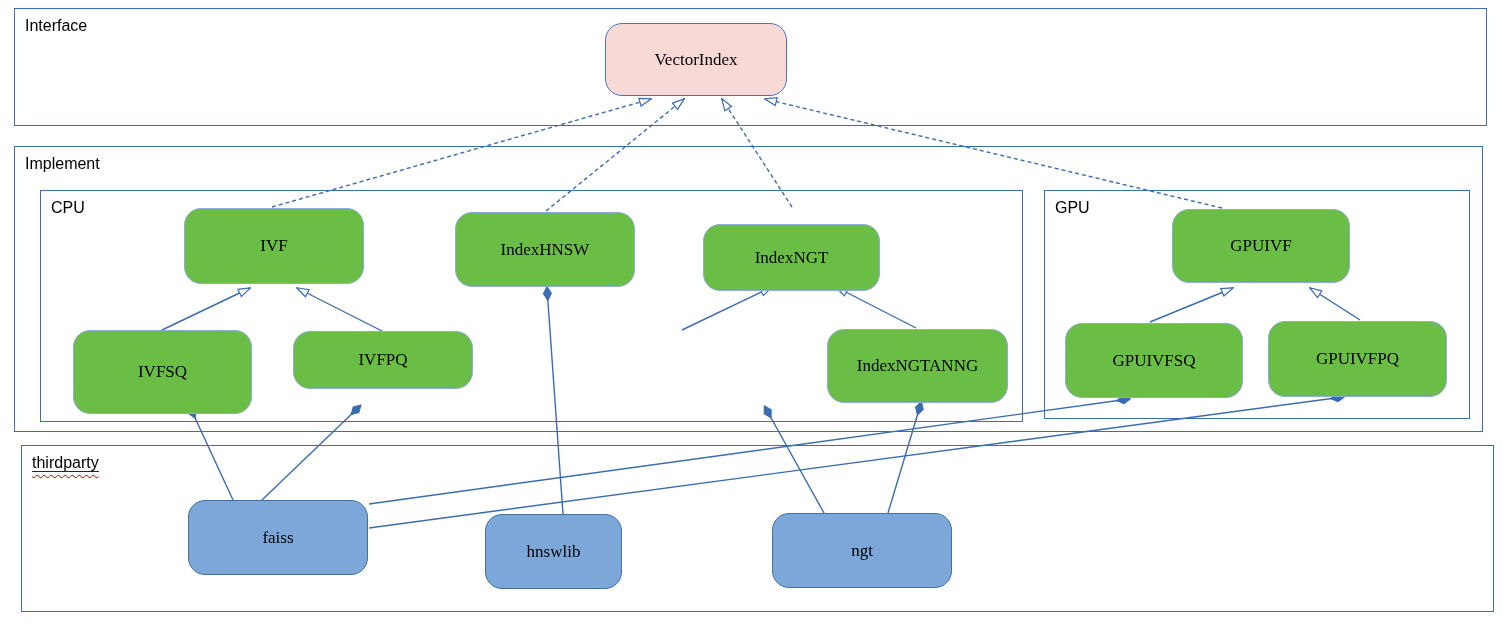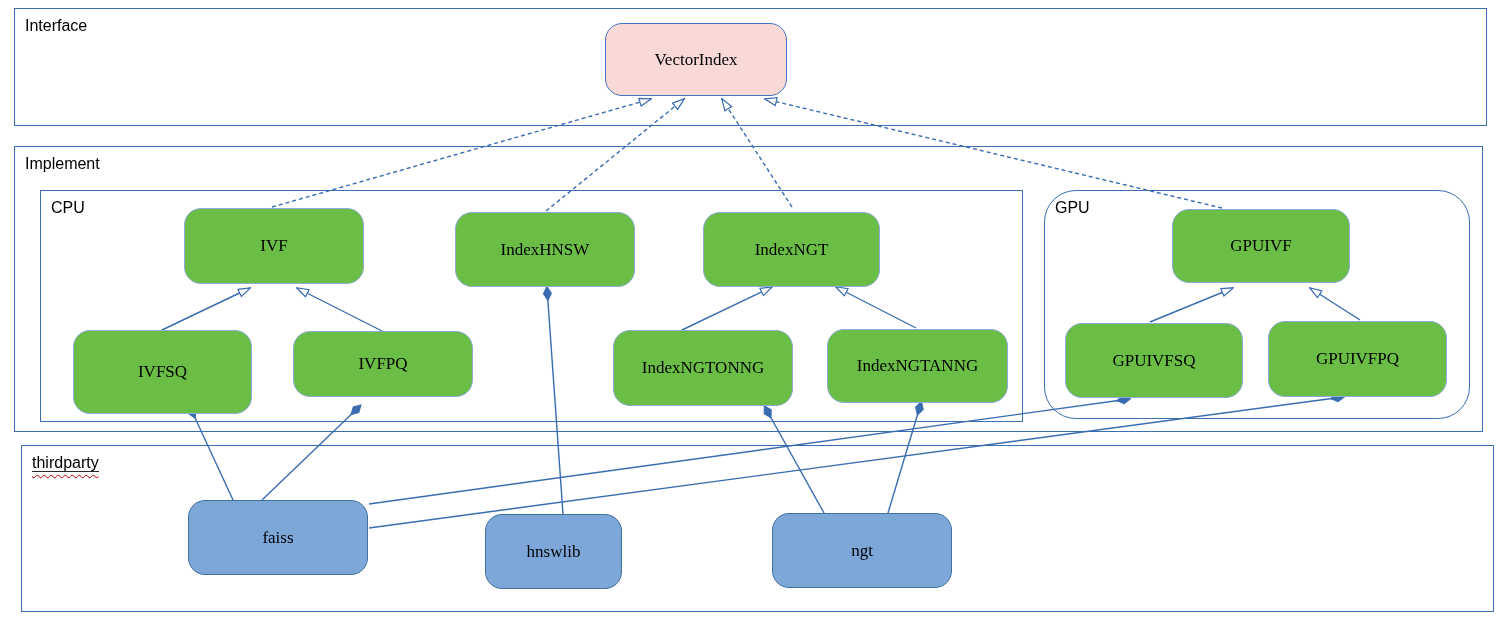--- a/index.html
+++ b/index.html
@@ -53,21 +53,21 @@
   </div>
 
   <div class="container" style="left:14px;top:146px;width:1469px;height:286px;">
     <span class="ct-label">Implement</span>
   </div>
 
   <div class="container" style="left:40px;top:190px;width:983px;height:232px;">
     <span class="ct-label">CPU</span>
   </div>
 
-  <div class="container" style="left:1044px;top:190px;width:426px;height:229px;border-radius:32px;">
+  <div class="container" style="left:1044px;top:190px;width:426px;height:229px;">
     <span class="ct-label">GPU</span>
   </div>
 
   <div class="container" style="left:14px;top:445px;width:1473px;height:167px;margin-left:7px;">
     <span class="ct-label tp-label"><span class="tp-inner">thirdparty</span></span>
   </div>
 
   <svg id="edges" width="1503" height="628" viewBox="0 0 1503 628">
     <defs>
       <marker id="tri" markerWidth="14" markerHeight="10" refX="12.5" refY="5" orient="auto" markerUnits="userSpaceOnUse" viewBox="0 0 14 10">
@@ -102,31 +102,28 @@
   <div class="node iface-node" style="left:605px;top:23px;width:182px;height:73px;">
     <span>VectorIndex</span>
   </div>
 
   <div class="node class-node" style="left:184px;top:208px;width:180px;height:76px;">
     <span>IVF</span>
   </div>
   <div class="node class-node" style="left:73px;top:330px;width:179px;height:84px;">
     <span>IVFSQ</span>
   </div>
-  <div class="node class-node" style="left:293px;top:331px;width:180px;height:66px;">
+  <div class="node class-node" style="left:293px;top:331px;width:180px;height:58px;">
     <span>IVFPQ</span>
   </div>
   <div class="node class-node" style="left:455px;top:212px;width:180px;height:75px;">
     <span>IndexHNSW</span>
   </div>
-  <div class="node class-node" style="left:703px;top:212px;width:177px;height:75px;">
+  <div class="node class-node" style="left:703px;top:224px;width:177px;height:67px;">
     <span>IndexNGT</span>
-  </div>
-  <div class="node class-node" style="left:613px;top:330px;width:180px;height:76px;">
-    <span>IndexNGTONNG</span>
   </div>
   <div class="node class-node" style="left:1172px;top:209px;width:178px;height:74px;">
     <span>GPUIVF</span>
   </div>
   <div class="node class-node" style="left:827px;top:329px;width:181px;height:74px;">
     <span>IndexNGTANNG</span>
   </div>
   <div class="node class-node" style="left:1065px;top:323px;width:178px;height:75px;font-family:Liberation Serif, serif;">
     <span>GPUIVFSQ</span>
   </div>

